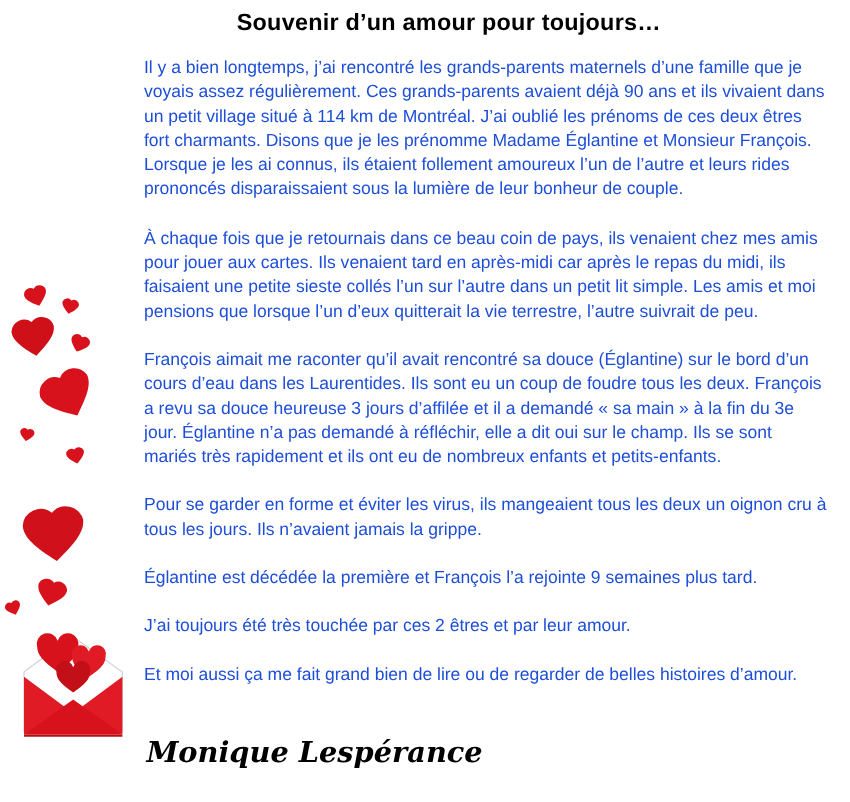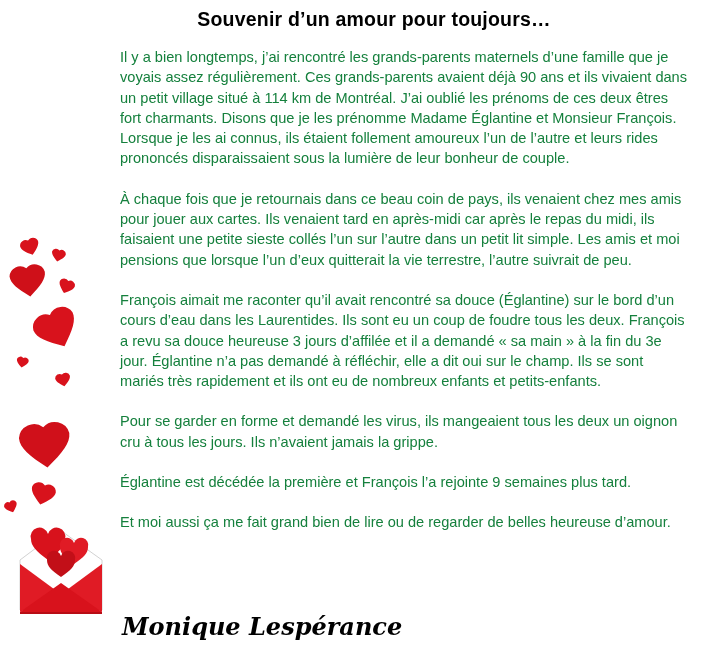--- a/index.html
+++ b/index.html
@@ -40,21 +40,21 @@
     left: 120px;
     top: 47px;
     width: 570px;
   }
 
   .para {
     font-size: 14.6px;
     line-height: 20.3px;
     margin: 0 0 20px 0;
     text-align: left;
-    color: #15803d;
+    color: #1d4ed8;
   }
 
   .para:last-of-type {
     margin-bottom: 0;
   }
 
   .signature {
     position: absolute;
     left: 122px;
     top: 612px;
@@ -175,20 +175,21 @@
     </div>
 
   </div>
 
   <div class="title">Souvenir d’un amour pour toujours…</div>
 
   <div class="content">
     <p class="para">Il y a bien longtemps, j’ai rencontré les grands-parents maternels d’une famille que je voyais assez régulièrement.   Ces grands-parents avaient déjà 90 ans et ils vivaient dans un petit village situé à 114 km de Montréal.  J’ai oublié les prénoms de ces deux êtres fort charmants. Disons que je les prénomme Madame Églantine et Monsieur François.  Lorsque je les ai connus, ils étaient follement amoureux l’un de l’autre et leurs rides prononcés disparaissaient sous la lumière de leur bonheur de couple.</p>
     <p class="para">À chaque fois que je retournais dans ce beau coin de pays, ils venaient chez mes amis pour jouer aux cartes. Ils venaient tard en après-midi car après le repas du midi, ils faisaient une petite sieste collés l’un sur l’autre dans un petit lit simple. Les amis et moi pensions que lorsque l’un d’eux quitterait la vie terrestre, l’autre suivrait de peu.</p>
     <p class="para">François aimait me raconter qu’il avait rencontré sa douce (Églantine) sur le bord d’un cours d’eau dans les Laurentides. Ils sont eu un coup de foudre tous les deux. François a revu sa douce heureuse 3 jours d’affilée et il a demandé « sa main » à la fin du 3e jour. Églantine n’a pas demandé à réfléchir, elle a dit oui sur le champ. Ils se sont mariés très rapidement et ils ont eu de nombreux enfants et petits-enfants.</p>
-    <p class="para">Pour se garder en forme et demandé les virus, ils mangeaient tous les deux un oignon cru à tous les jours. Ils n’avaient jamais la grippe.</p>
+    <p class="para">Pour se garder en forme et éviter les virus, ils mangeaient tous les deux un oignon cru à tous les jours. Ils n’avaient jamais la grippe.</p>
     <p class="para">Églantine est décédée la première et François l’a rejointe 9 semaines plus tard.</p>
-    <p class="para">Et moi aussi ça me fait grand bien de lire ou de regarder de belles heureuse d’amour.</p>
+    <p class="para">J’ai toujours été très touchée par ces 2 êtres et par leur amour.</p>
+    <p class="para">Et moi aussi ça me fait grand bien de lire ou de regarder de belles histoires d’amour.</p>
   </div>
 
   <div class="signature">Monique Lespérance</div>
 
 </div>
 
 </body></html>

